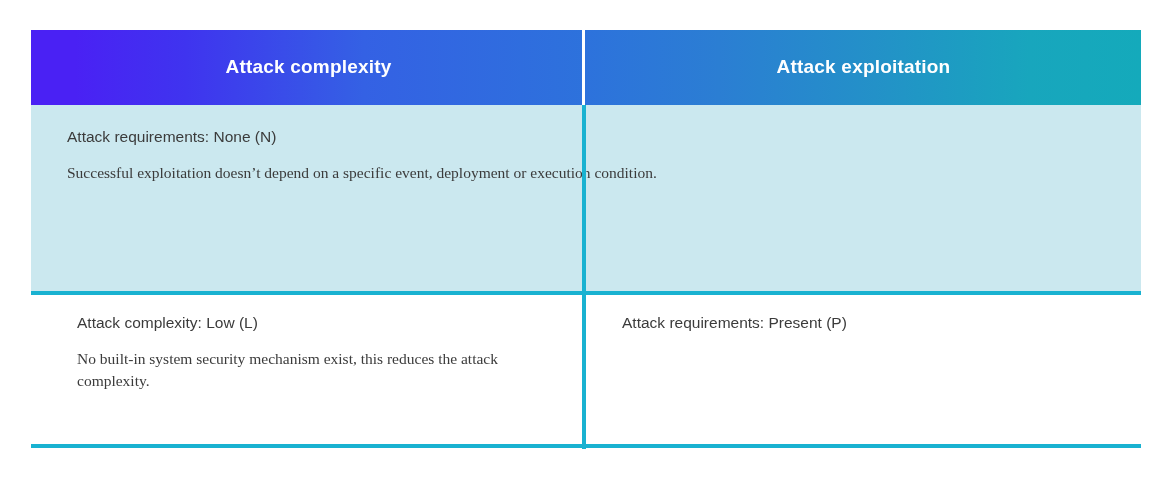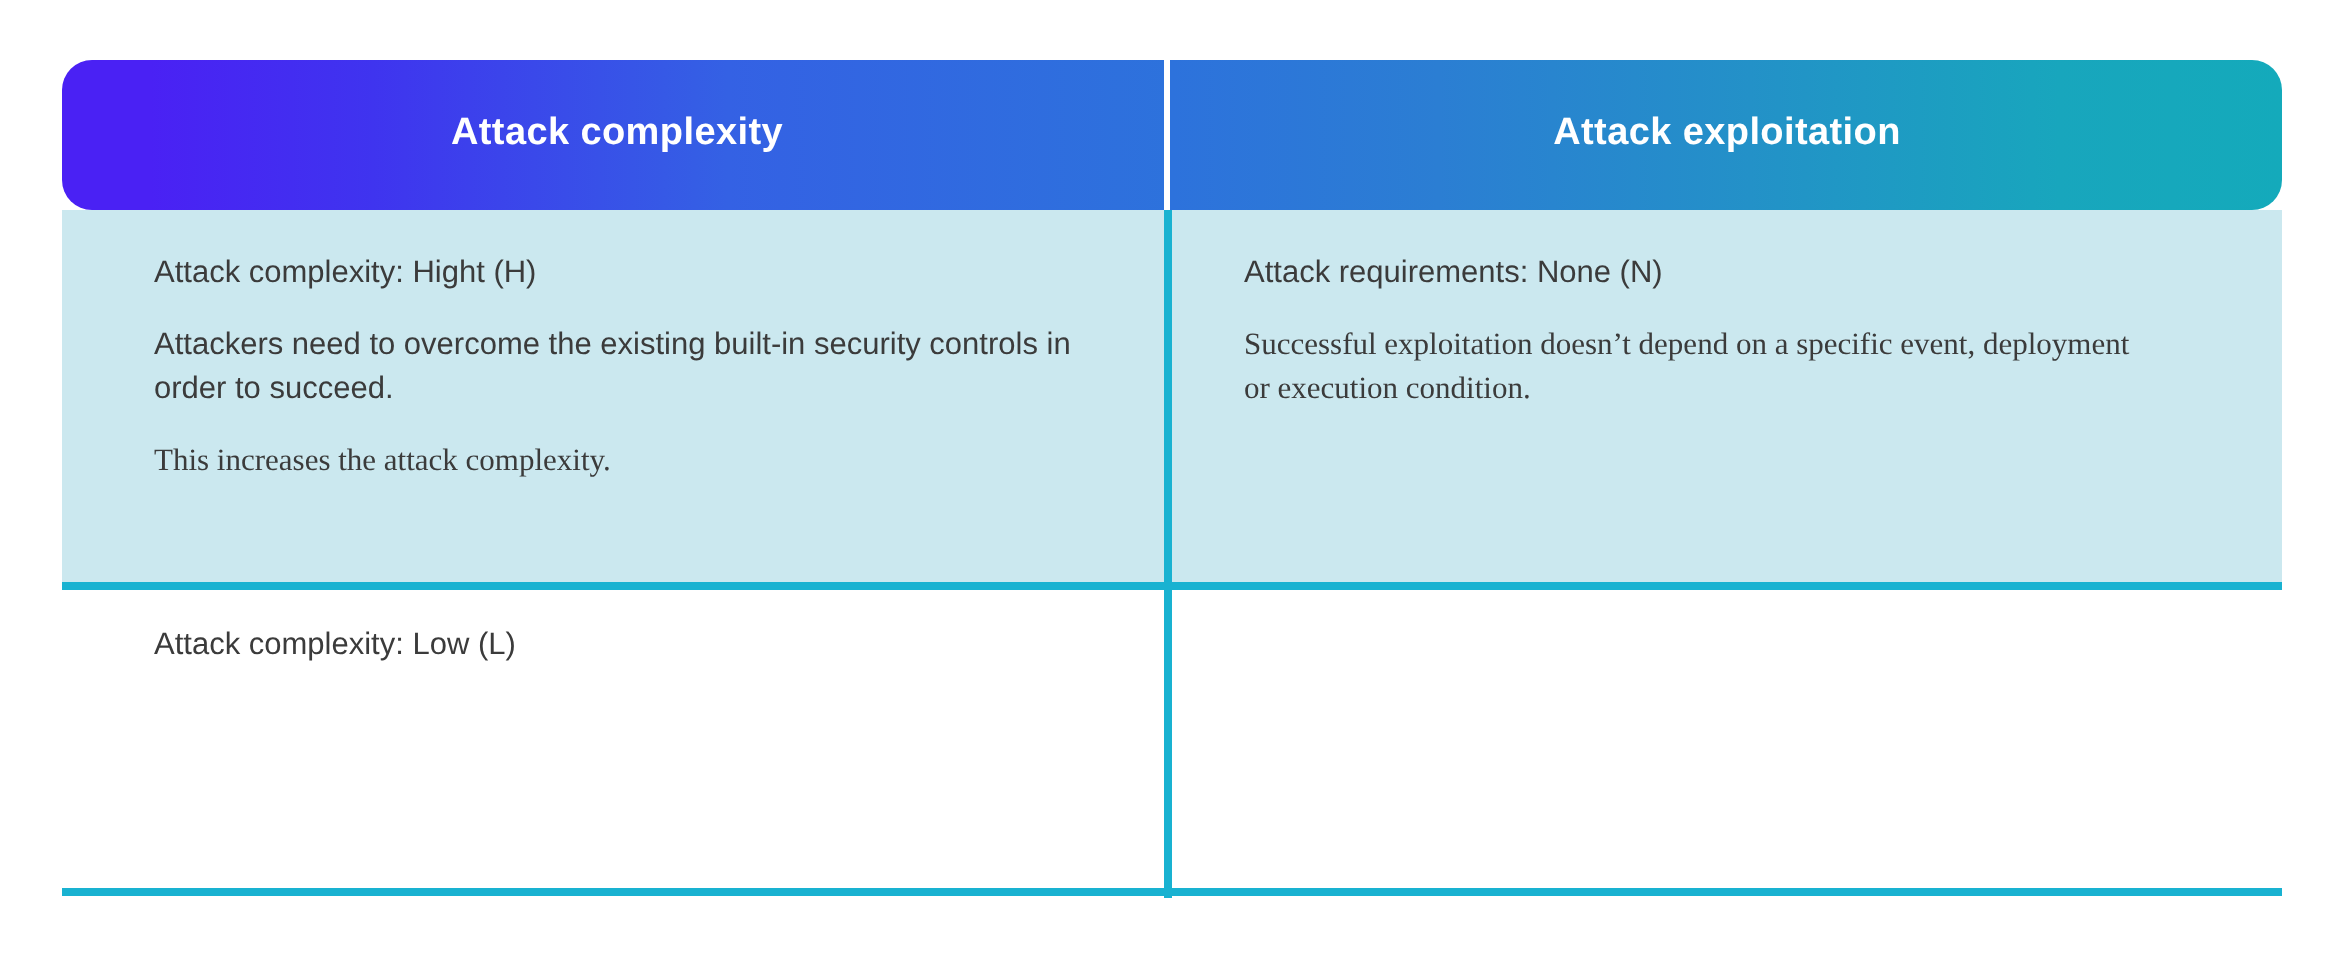--- a/index.html
+++ b/index.html
@@ -44,21 +44,20 @@
         to right,
         #4a21f4 0%,
         #4a21f4 4%,
         #3f34ef 14%,
         #3461e4 30%,
         #2d72dc 50%,
         #2b7ed3 62%,
         #2391c8 76%,
         #18a6bd 90%,
         #14aabb 100%);
-    border-radius: 15px;
   }
   .header-cell {
     flex: 1 1 50%;
     display: flex;
     align-items: center;
     justify-content: center;
     position: relative;
   }
   .header-cell .header-label {
     color: #ffffff;
@@ -163,41 +162,38 @@
         <span class="header-label">Attack exploitation</span>
       </div>
 
       <div class="header-divider"></div>
     </div>
 
     <div class="table-body">
 
       <div class="table-row row-shaded">
 
-        <div class="body-cell cell-left">
-          <p class="cell-title">Attack complexity: Hight (H)</p>
-          <p class="cell-desc">Attackers need to overcome the existing built-in security controls in order to succeed.</p>
-          <p class="cell-desc">This increases the attack complexity.</p>
-        </div>
 
         <div class="body-cell cell-right">
           <p class="cell-title">Attack requirements: None (N)</p>
           <p class="cell-desc">Successful exploitation doesn’t depend on a specific event, deployment or execution condition.</p>
         </div>
       </div>
 
       <div class="rule-row rule-mid"></div>
 
       <div class="table-row row-plain">
 
         <div class="body-cell cell-left">
           <p class="cell-title">Attack complexity: Low (L)</p>
+          <p class="cell-desc">No built-in system security mechanism exist, this reduces the attack complexity.</p>
         </div>
 
         <div class="body-cell cell-right">
+          <p class="cell-title">Attack requirements: Present (P)</p>
         </div>
       </div>
 
       <div class="rule-row rule-bottom"></div>
 
       <div class="body-divider"></div>
     </div>
 
   </div>
 </div>

